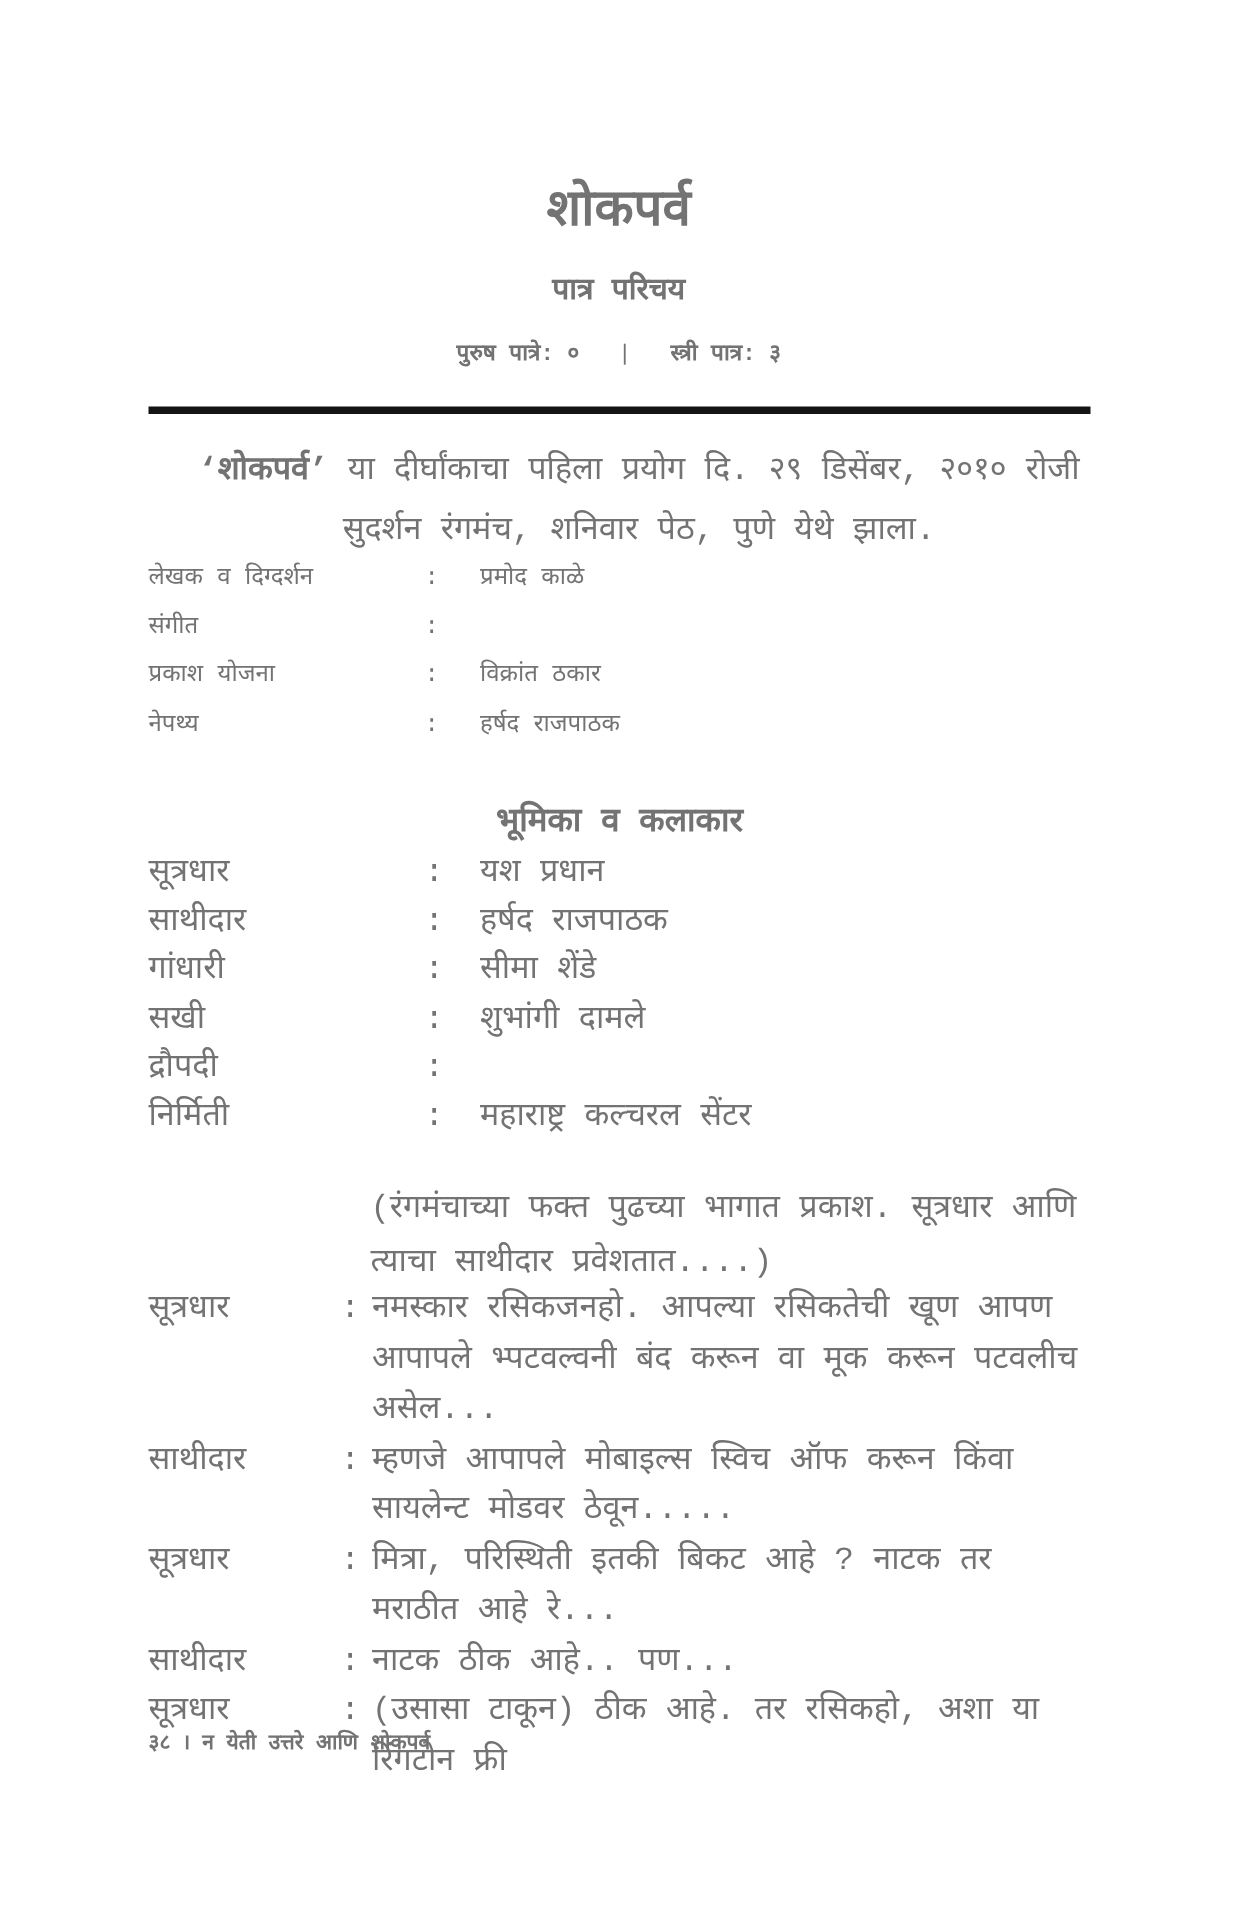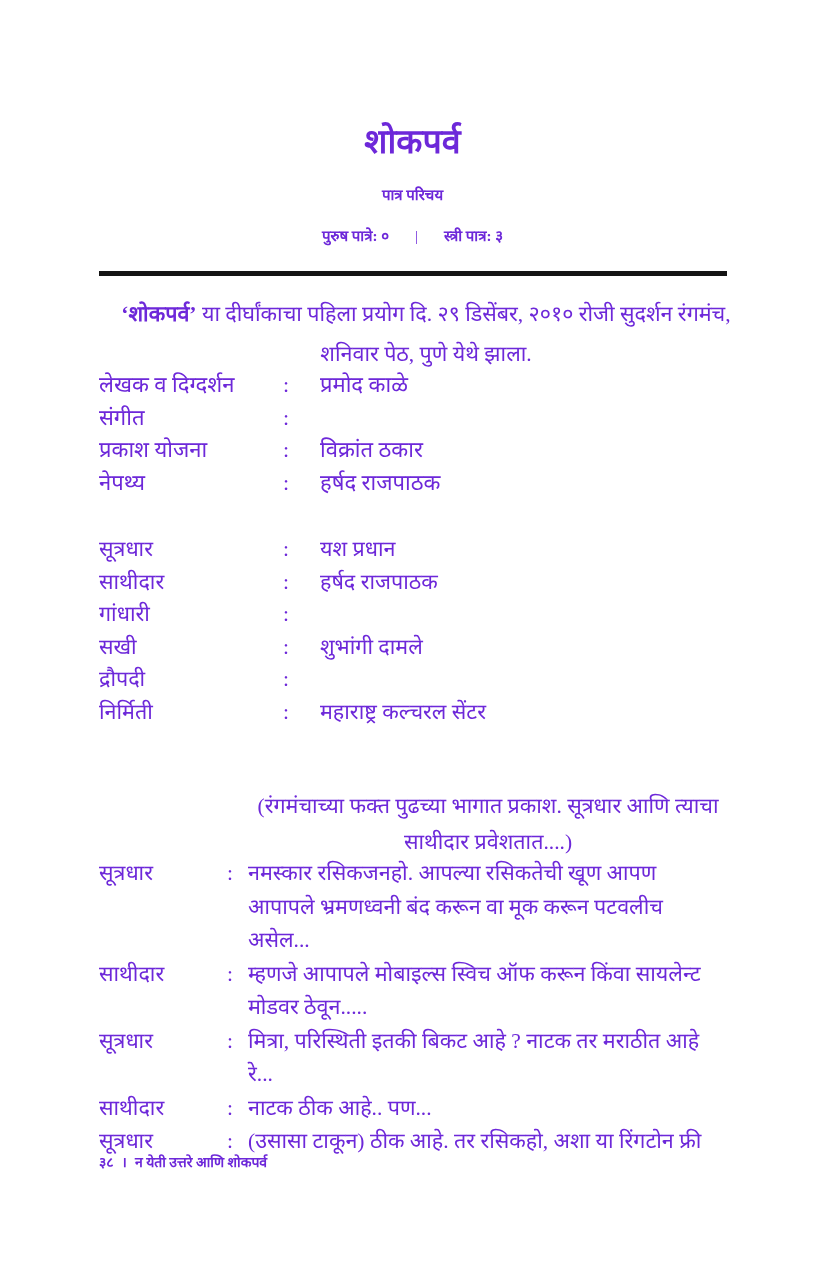--- a/index.html
+++ b/index.html
@@ -1,65 +1,65 @@
 <!DOCTYPE html>
 <html><head>
 <meta charset="utf-8">
 <style>
   html,body{margin:0;padding:0;background:#ffffff;}
   .page{
     position:relative;
     width:825px;height:1275px;
     background:#ffffff;
-    color:#6d28d9;
-    font-family:Liberation Serif, serif;
+    color:#737373;
+    font-family:Liberation Mono, monospace;
     overflow:hidden;
   }
   .header-block{
     position:absolute;top:122px;left:0;width:825px;
     text-align:center;
   }
   .play-title{
     font-size:34px;font-weight:bold;line-height:40px;margin:0;
   }
   .section-subtitle{
-    font-size:15px;font-weight:bold;line-height:26px;margin:20px 0 12px 0;
+    font-size:20px;font-weight:bold;line-height:26px;margin:20px 0 12px 0;
   }
   .counts-line{
     font-size:15px;font-weight:bold;line-height:33px;margin:9px 0 0 0;
   }
   .counts-line .divider-bar{
     display:inline-block;margin:0 26px;font-weight:normal;
   }
   .rule{
     position:absolute;top:271px;left:99px;width:628px;height:5px;
     background:#141414;
   }
   .premiere-note{
     position:absolute;top:294px;left:112px;width:628px;
     font-size:21.5px;line-height:40px;text-align:center;
   }
   .premiere-note .play-name{font-weight:bold;}
   .credits-list{
     position:absolute;top:369px;left:99px;width:628px;
-    font-size:22px;line-height:32.5px;
+    font-size:16px;line-height:32.5px;
   }
   .kv-row{display:grid;grid-template-columns:184px 37px 1fr;}
   .kv-row .kv-colon{text-align:left;}
   .cast-block{
     position:absolute;top:533px;left:99px;width:628px;
     font-size:21.5px;line-height:32.5px;
   }
   .cast-heading{
     font-size:22px;font-weight:bold;text-align:center;line-height:32px;
     margin:0 0 1px 0;
   }
   .stage-direction{
     position:absolute;top:789px;left:247px;width:482px;
-    font-size:21.5px;line-height:35.5px;text-align:center;
+    font-size:21.5px;line-height:35.5px;
   }
   .dialogue-list{
     position:absolute;top:857px;left:99px;width:628px;
     font-size:21.5px;line-height:33.5px;
   }
   .dialogue-row{display:grid;grid-template-columns:128px 21px 1fr;}
   .footer-line{
     position:absolute;top:1148px;left:99px;width:628px;
     font-size:14px;font-weight:bold;line-height:30px;
   }
@@ -100,33 +100,35 @@
       <span class="kv-value">विक्रांत ठकार</span>
     </div>
     <div class="kv-row">
       <span class="kv-label">नेपथ्य</span>
       <span class="kv-colon">:</span>
       <span class="kv-value">हर्षद राजपाठक</span>
     </div>
   </div>
 
   <div class="cast-block">
+    <div class="cast-heading">भूमिका व कलाकार</div>
     <div class="kv-row">
       <span class="kv-label">सूत्रधार</span>
       <span class="kv-colon">:</span>
       <span class="kv-value">यश प्रधान</span>
     </div>
     <div class="kv-row">
       <span class="kv-label">साथीदार</span>
       <span class="kv-colon">:</span>
       <span class="kv-value">हर्षद राजपाठक</span>
     </div>
     <div class="kv-row">
       <span class="kv-label">गांधारी</span>
       <span class="kv-colon">:</span>
+      <span class="kv-value">सीमा शेंडे</span>
     </div>
     <div class="kv-row">
       <span class="kv-label">सखी</span>
       <span class="kv-colon">:</span>
       <span class="kv-value">शुभांगी दामले</span>
     </div>
     <div class="kv-row">
       <span class="kv-label">द्रौपदी</span>
       <span class="kv-colon">:</span>
     </div>
@@ -136,21 +138,21 @@
       <span class="kv-value">महाराष्ट्र कल्चरल सेंटर</span>
     </div>
   </div>
 
   <div class="stage-direction">(रंगमंचाच्या फक्त पुढच्या भागात प्रकाश. सूत्रधार आणि त्याचा साथीदार प्रवेशतात....)</div>
 
   <div class="dialogue-list">
     <div class="dialogue-row">
       <span class="speaker">सूत्रधार</span>
       <span class="dlg-colon">:</span>
-      <span class="dlg-text">नमस्कार रसिकजनहो. आपल्या रसिकतेची खूण आपण आपापले भ्रमणध्वनी बंद करून वा मूक करून पटवलीच असेल...</span>
+      <span class="dlg-text">नमस्कार रसिकजनहो. आपल्या रसिकतेची खूण आपण आपापले भ्पटवल्वनी बंद करून वा मूक करून पटवलीच असेल...</span>
     </div>
     <div class="dialogue-row">
       <span class="speaker">साथीदार</span>
       <span class="dlg-colon">:</span>
       <span class="dlg-text">म्हणजे आपापले मोबाइल्स स्विच ऑफ करून किंवा सायलेन्ट मोडवर ठेवून.....</span>
     </div>
     <div class="dialogue-row">
       <span class="speaker">सूत्रधार</span>
       <span class="dlg-colon">:</span>
       <span class="dlg-text">मित्रा, परिस्थिती इतकी बिकट आहे ? नाटक तर मराठीत आहे रे...</span>

